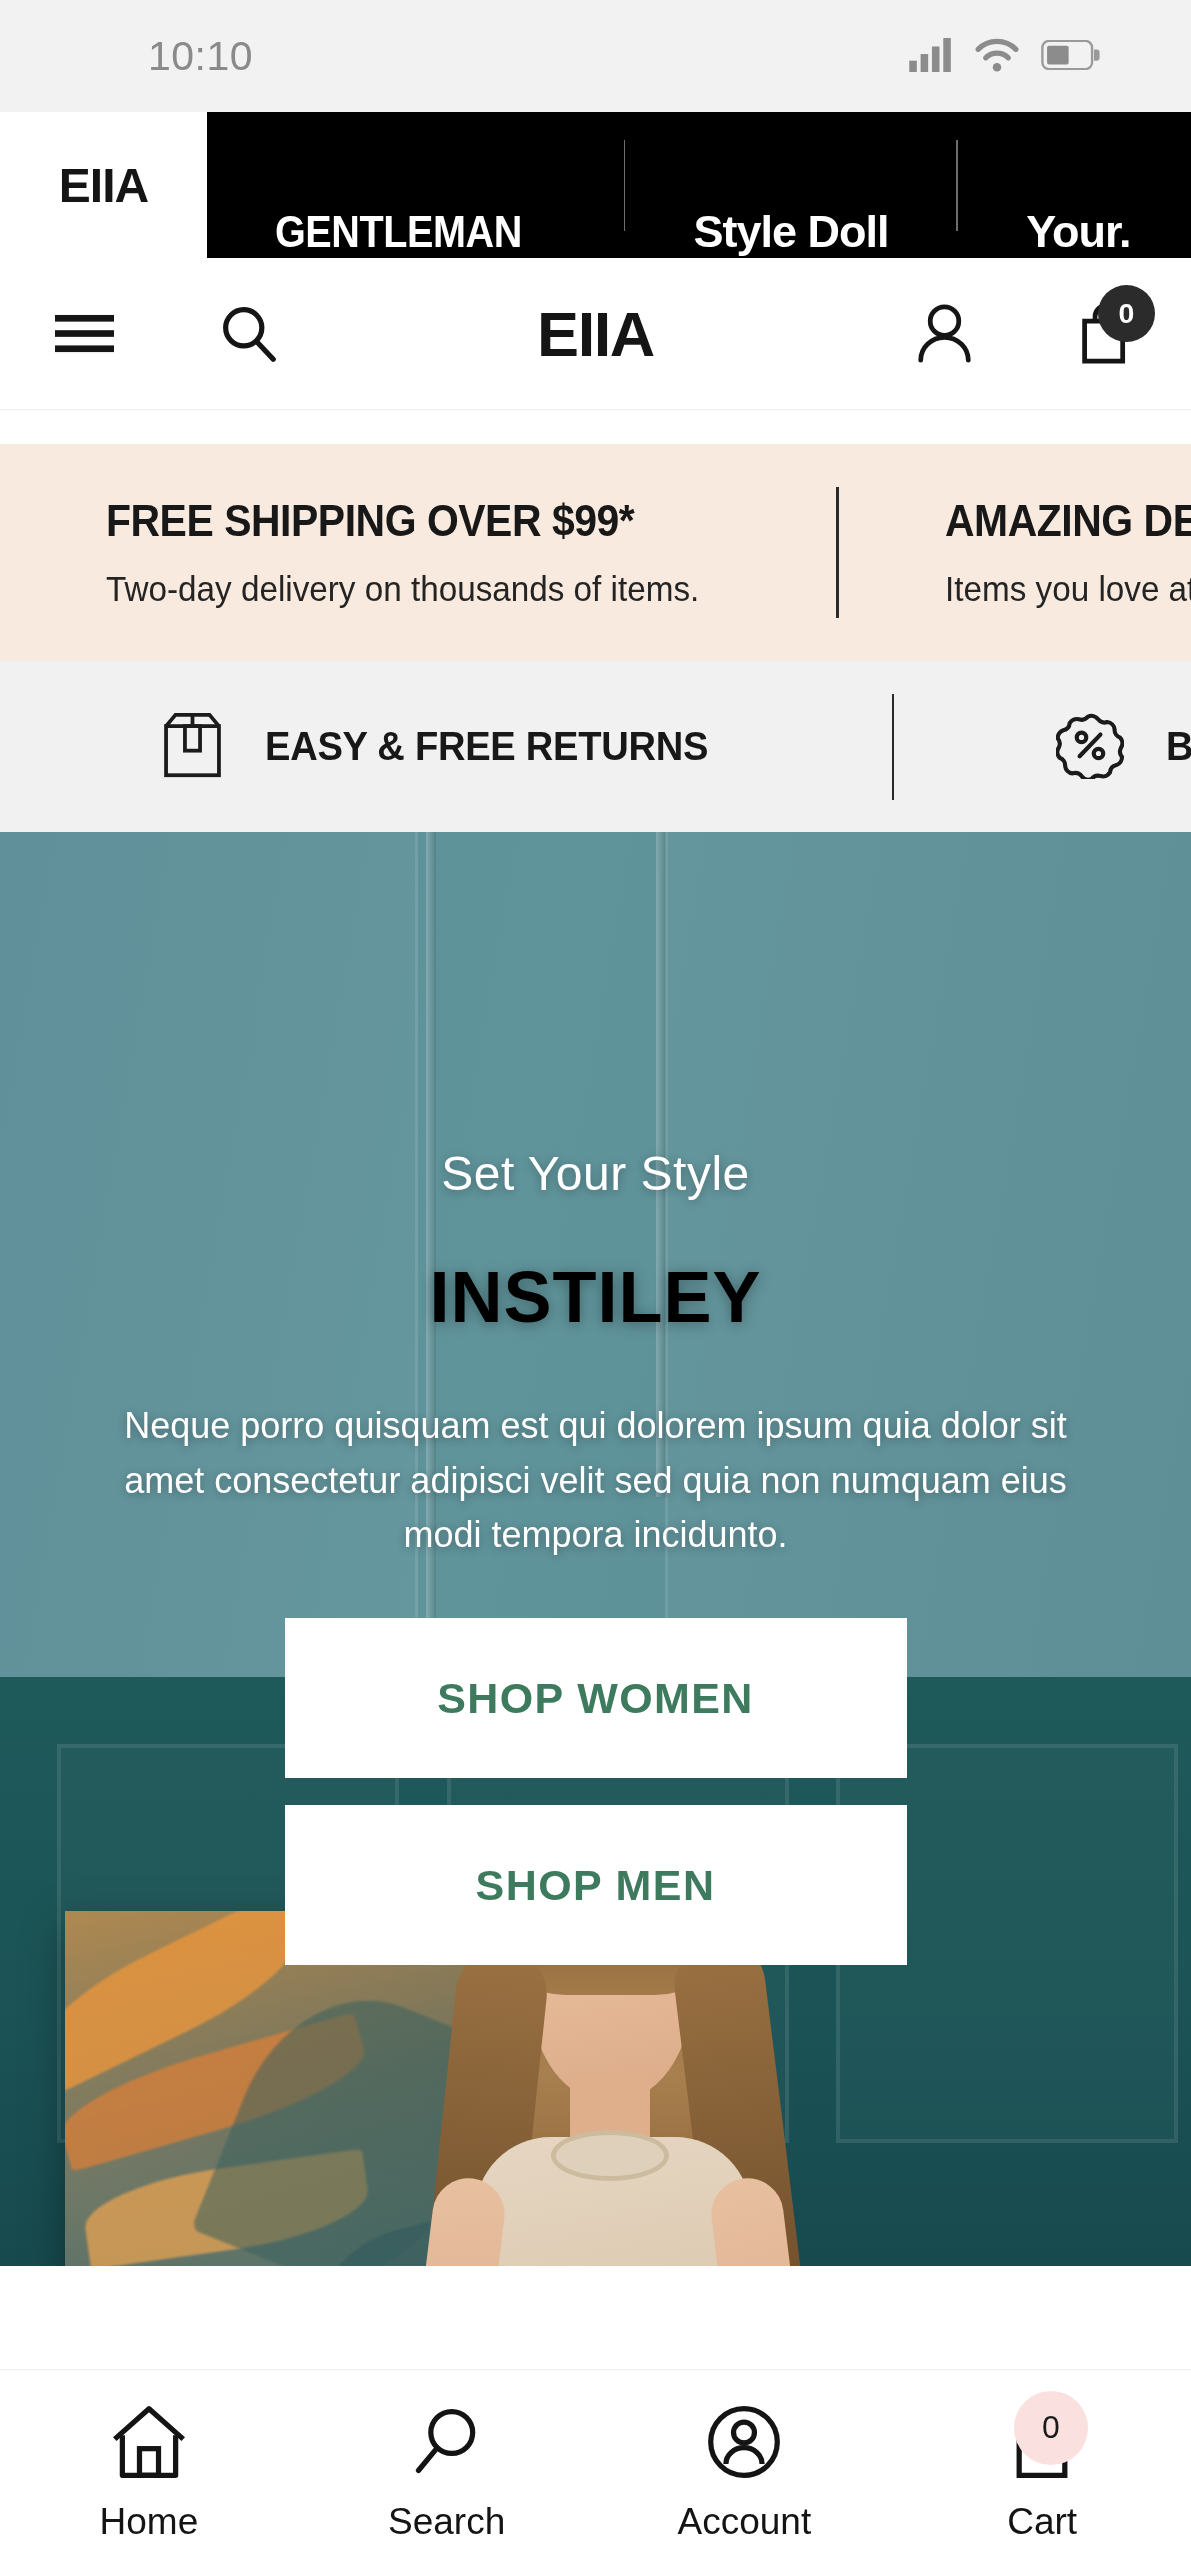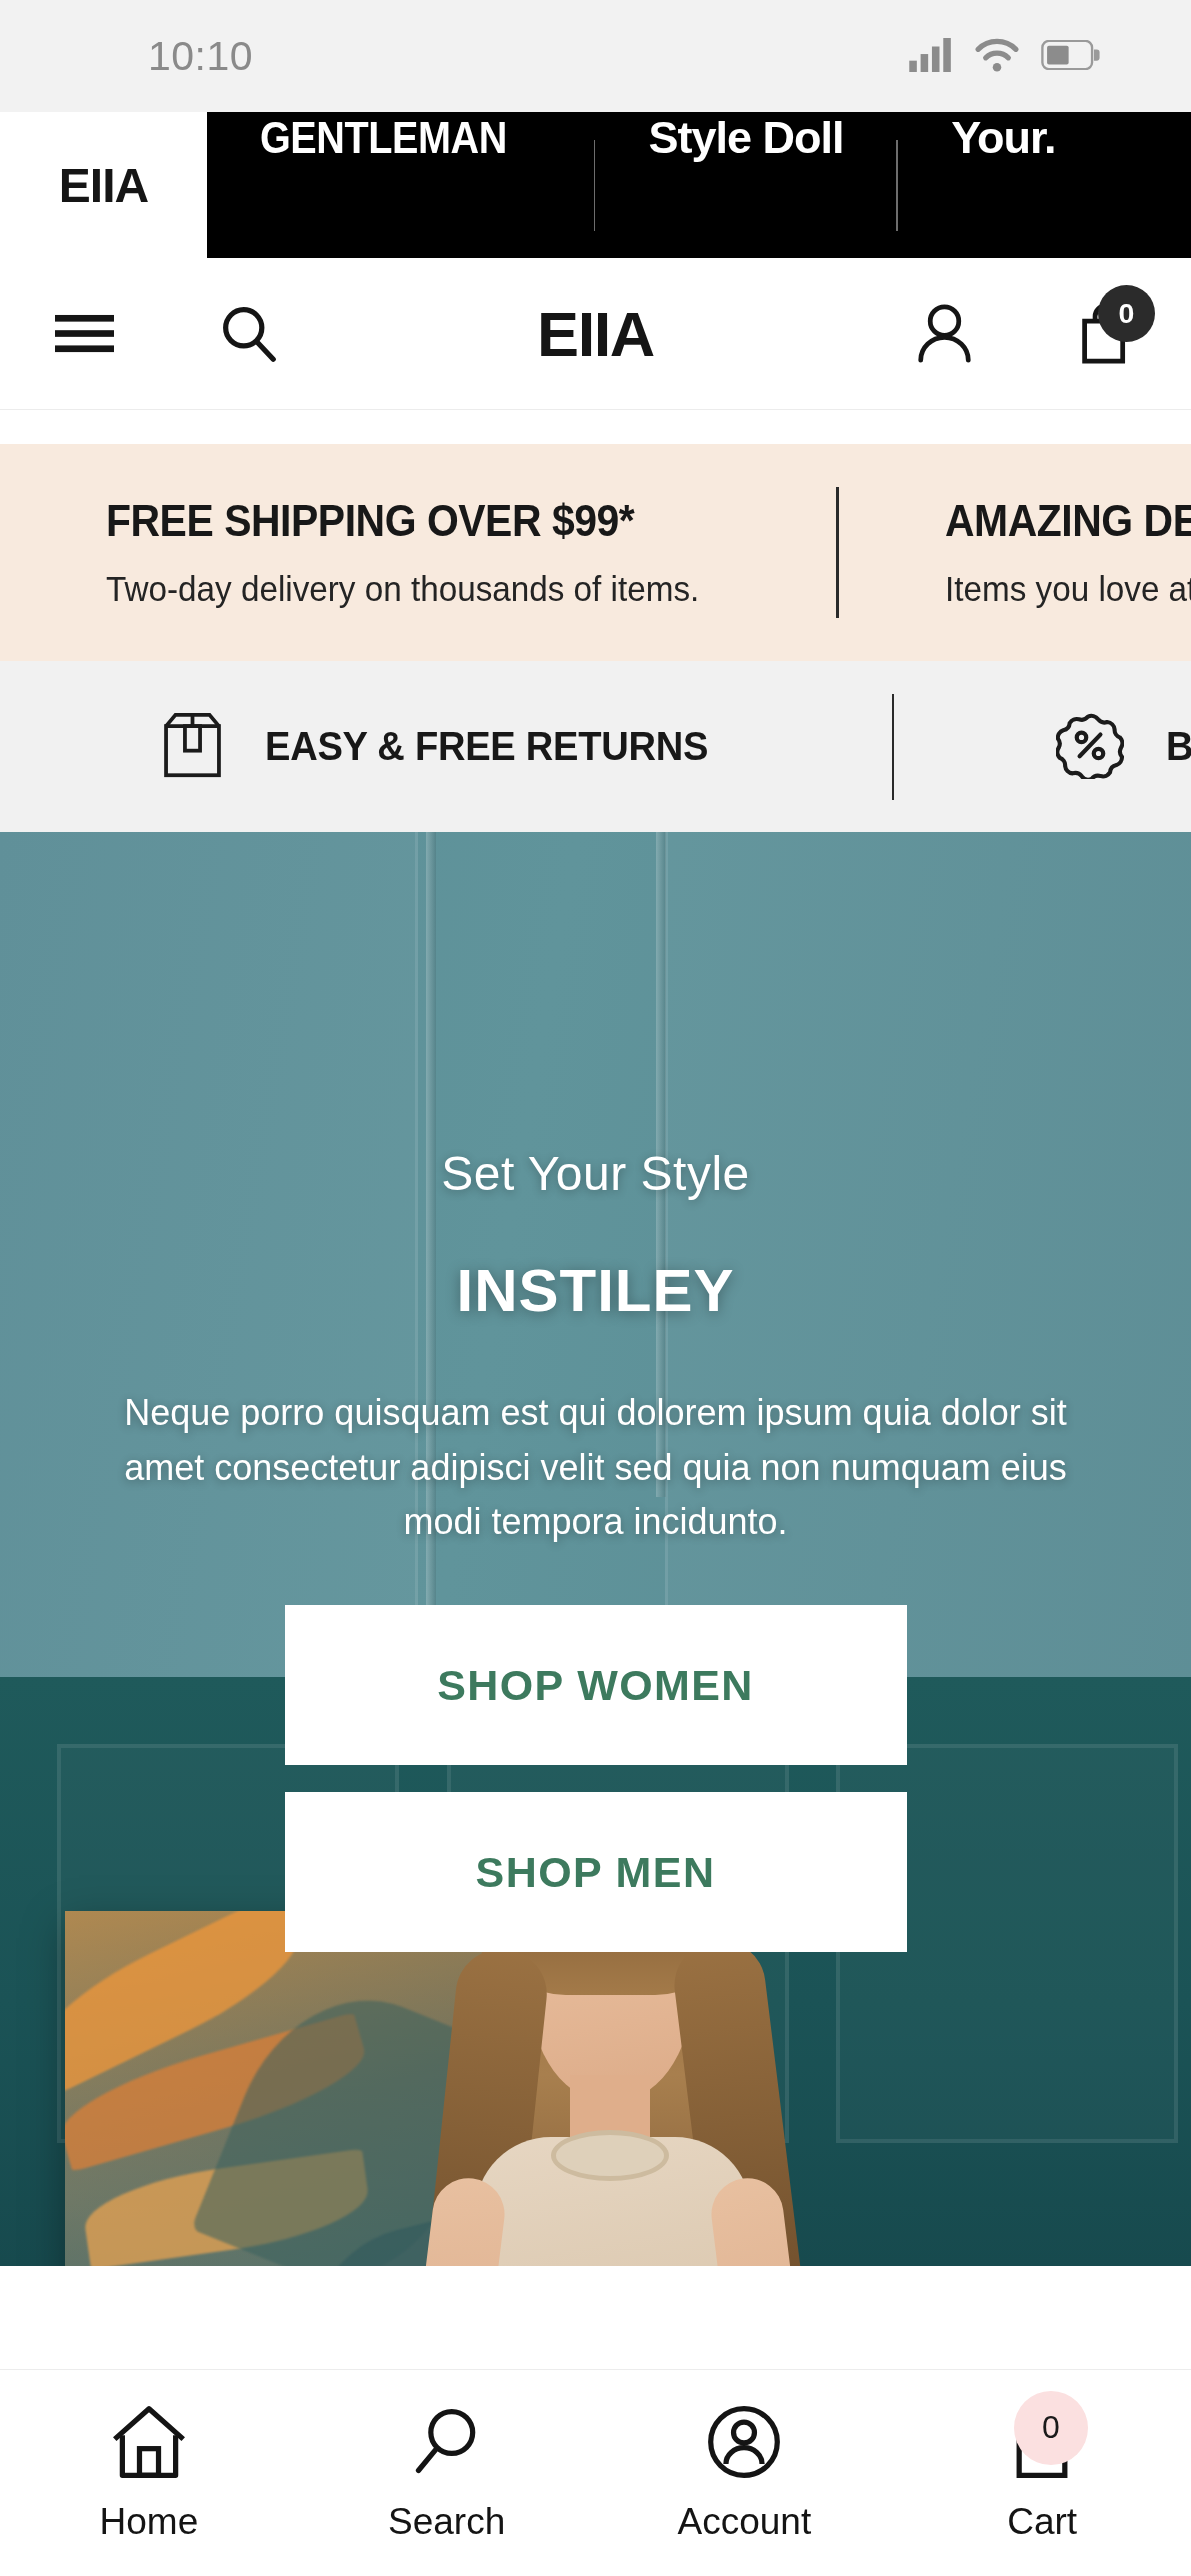--- a/index.html
+++ b/index.html
@@ -33,21 +33,21 @@
   }
   .brand-logo-cell .logo-txt {
     font-size:48px; font-weight:800; color:#151515;
     letter-spacing:-1px; font-stretch:condensed;
   }
   .brand-strip {
     flex:1; background:#000; display:flex; align-items:center;
     overflow:hidden; white-space:nowrap;
   }
   .brand-item {
-    color:#fff; padding:0 53px; display:flex; align-items:flex-start;
+    color:#fff; padding:0 68px; display:flex; align-items:flex-end;
     height:100%;
   }
   .brand-item .btxt { font-size:45px; font-weight:800; letter-spacing:0px; }
   .brand-item.b1 .btxt { font-weight:800; letter-spacing:-0.5px; transform:scaleX(0.88); transform-origin:left center; }
   .brand-item.b2 .btxt { font-weight:700; letter-spacing:-1px; }
   .brand-item.b3 .btxt { font-weight:700; letter-spacing:-1px; }
   .brand-sep { width:1.9px; height:91px; background:#6d6d6d; align-self:center; flex:0 0 1.9px; }
 
   
   .header {
@@ -188,21 +188,21 @@
   .hero-overlay {
     position:absolute; left:0; right:0; top:0; bottom:0;
     display:flex; flex-direction:column; align-items:center;
     padding-top:314px; z-index:5;
   }
   .hero-eyebrow {
     font-size:48px; color:#ffffff; font-weight:400;
     letter-spacing:0.5px; text-shadow:0 1.9px 9.5px rgba(0,0,0,0.30);
   }
   .hero-title {
-    font-size:60px; color:#ffffff; font-weight:800;
+    font-size:72px; color:#000000; font-weight:800;
     letter-spacing:1px; margin-top:55px;
     text-shadow:0 1.9px 13.3px rgba(0,0,0,0.34);
   }
   .hero-body {
     margin-top:61px; width:1008px; text-align:center;
     font-size:36px; line-height:1.52; color:#ffffff; font-weight:400;
     text-shadow:0 1.9px 9.5px rgba(0,0,0,0.32);
   }
   .hero-btns { margin-top:55px; display:flex; flex-direction:column; gap:27px; width:622px; }
   .hero-btn {

